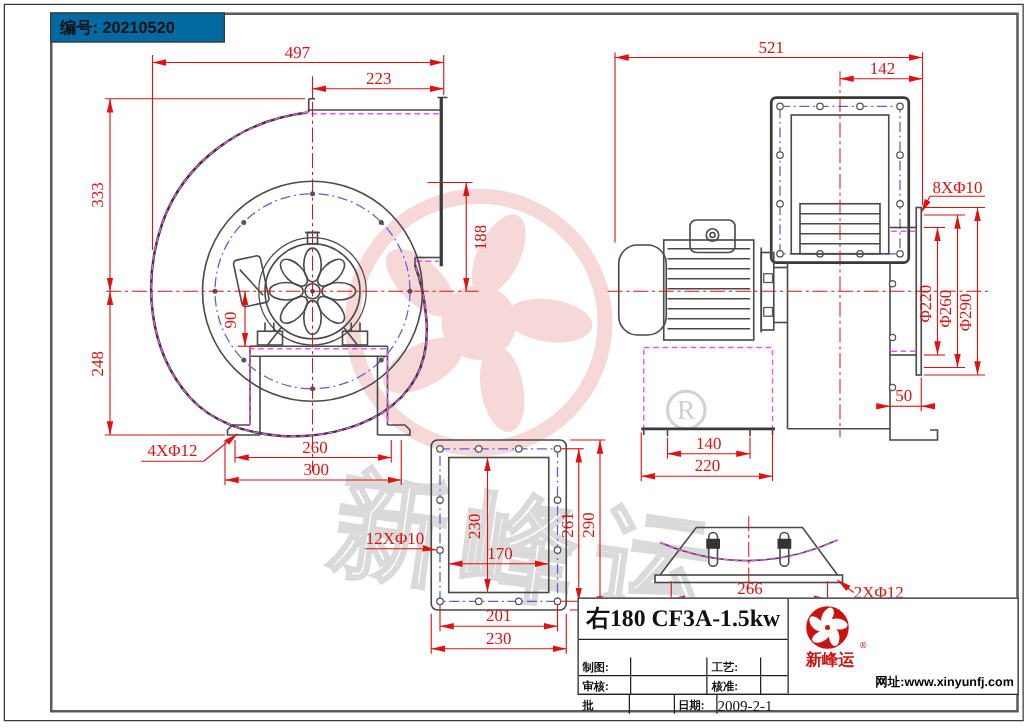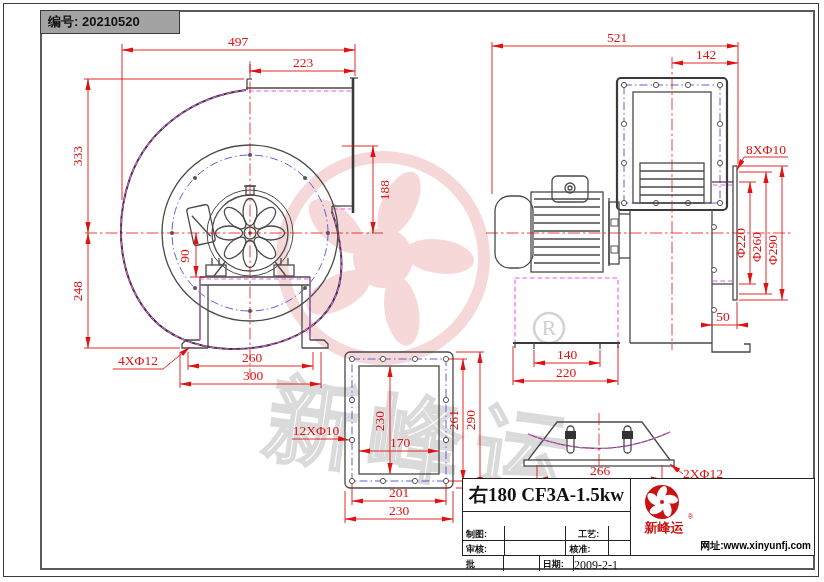--- a/index.html
+++ b/index.html
@@ -3,21 +3,21 @@
 <meta charset="utf-8">
 <style>
   html,body{margin:0;padding:0;background:#ffffff;}
   #stage{position:relative;width:824px;height:582px;background:#ffffff;overflow:hidden;
          font-family:"Liberation Sans", sans-serif;}
   .frame-outer{position:absolute;left:3px;top:3px;width:816px;height:574px;
                border:1.5px solid #3a3a3a;box-sizing:border-box;}
   .frame-inner{position:absolute;left:40px;top:10px;width:775px;height:560px;
                border:2px solid #5a5a5a;box-sizing:border-box;}
   .serial-box{position:absolute;left:40px;top:10px;width:140px;height:24px;
-              border:1.5px solid #3a3a3a;box-sizing:border-box;background:#a3a3a3;
+              border:1.5px solid #3a3a3a;box-sizing:border-box;background:#0369a1;
               font-size:13px;font-weight:bold;color:#111;line-height:21px;padding-left:7px;}
   svg{position:absolute;left:0;top:0;}
   .g{stroke:#4a4a4a;stroke-width:1.3;fill:none;}
   .gt{stroke:#3a3a3a;stroke-width:2.2;fill:none;}
   .gf{stroke:#555;stroke-width:1;fill:#fff;}
   .d{stroke:#e01111;stroke-width:0.9;fill:none;}
   .cl{stroke:#e01111;stroke-width:0.8;fill:none;stroke-dasharray:12,3,2.5,3;}
   .bl{stroke:#5c5ce0;stroke-width:1;fill:none;stroke-dasharray:8,3,1.5,3;}
   .mg{stroke:#ee55ee;stroke-width:1.1;fill:none;stroke-dasharray:4.5,3;}
   .dt{font-family:"Liberation Serif", serif;font-size:13.5px;fill:#e01111;text-anchor:middle;}
@@ -408,21 +408,21 @@
       <text x="703" y="478" class="dt">2XΦ12</text>
     </g>
   </svg>
 
   <div class="tb">
     <div class="tb-left">
       <div class="tb-model">右180 CF3A-1.5kw</div>
       <div class="tb-row" style="top:33px;">
         <div class="tb-cell" style="width:42px;">制图:</div>
         <div class="tb-cell" style="width:62px;"></div>
-        <div class="tb-cell" style="width:43px;text-align:center;">工艺:</div>
+        <div class="tb-cell" style="width:43px;">工艺:</div>
         <div class="tb-cell last" style="width:21px;"></div>
       </div>
       <div class="tb-row" style="top:48px;">
         <div class="tb-cell" style="width:42px;">审核:</div>
         <div class="tb-cell" style="width:62px;"></div>
         <div class="tb-cell" style="width:43px;">核准:</div>
         <div class="tb-cell last" style="width:21px;"></div>
       </div>
       <div class="tb-row last" style="top:63px;height:15px;">
         <div class="tb-cell" style="width:42px;">批</div>

